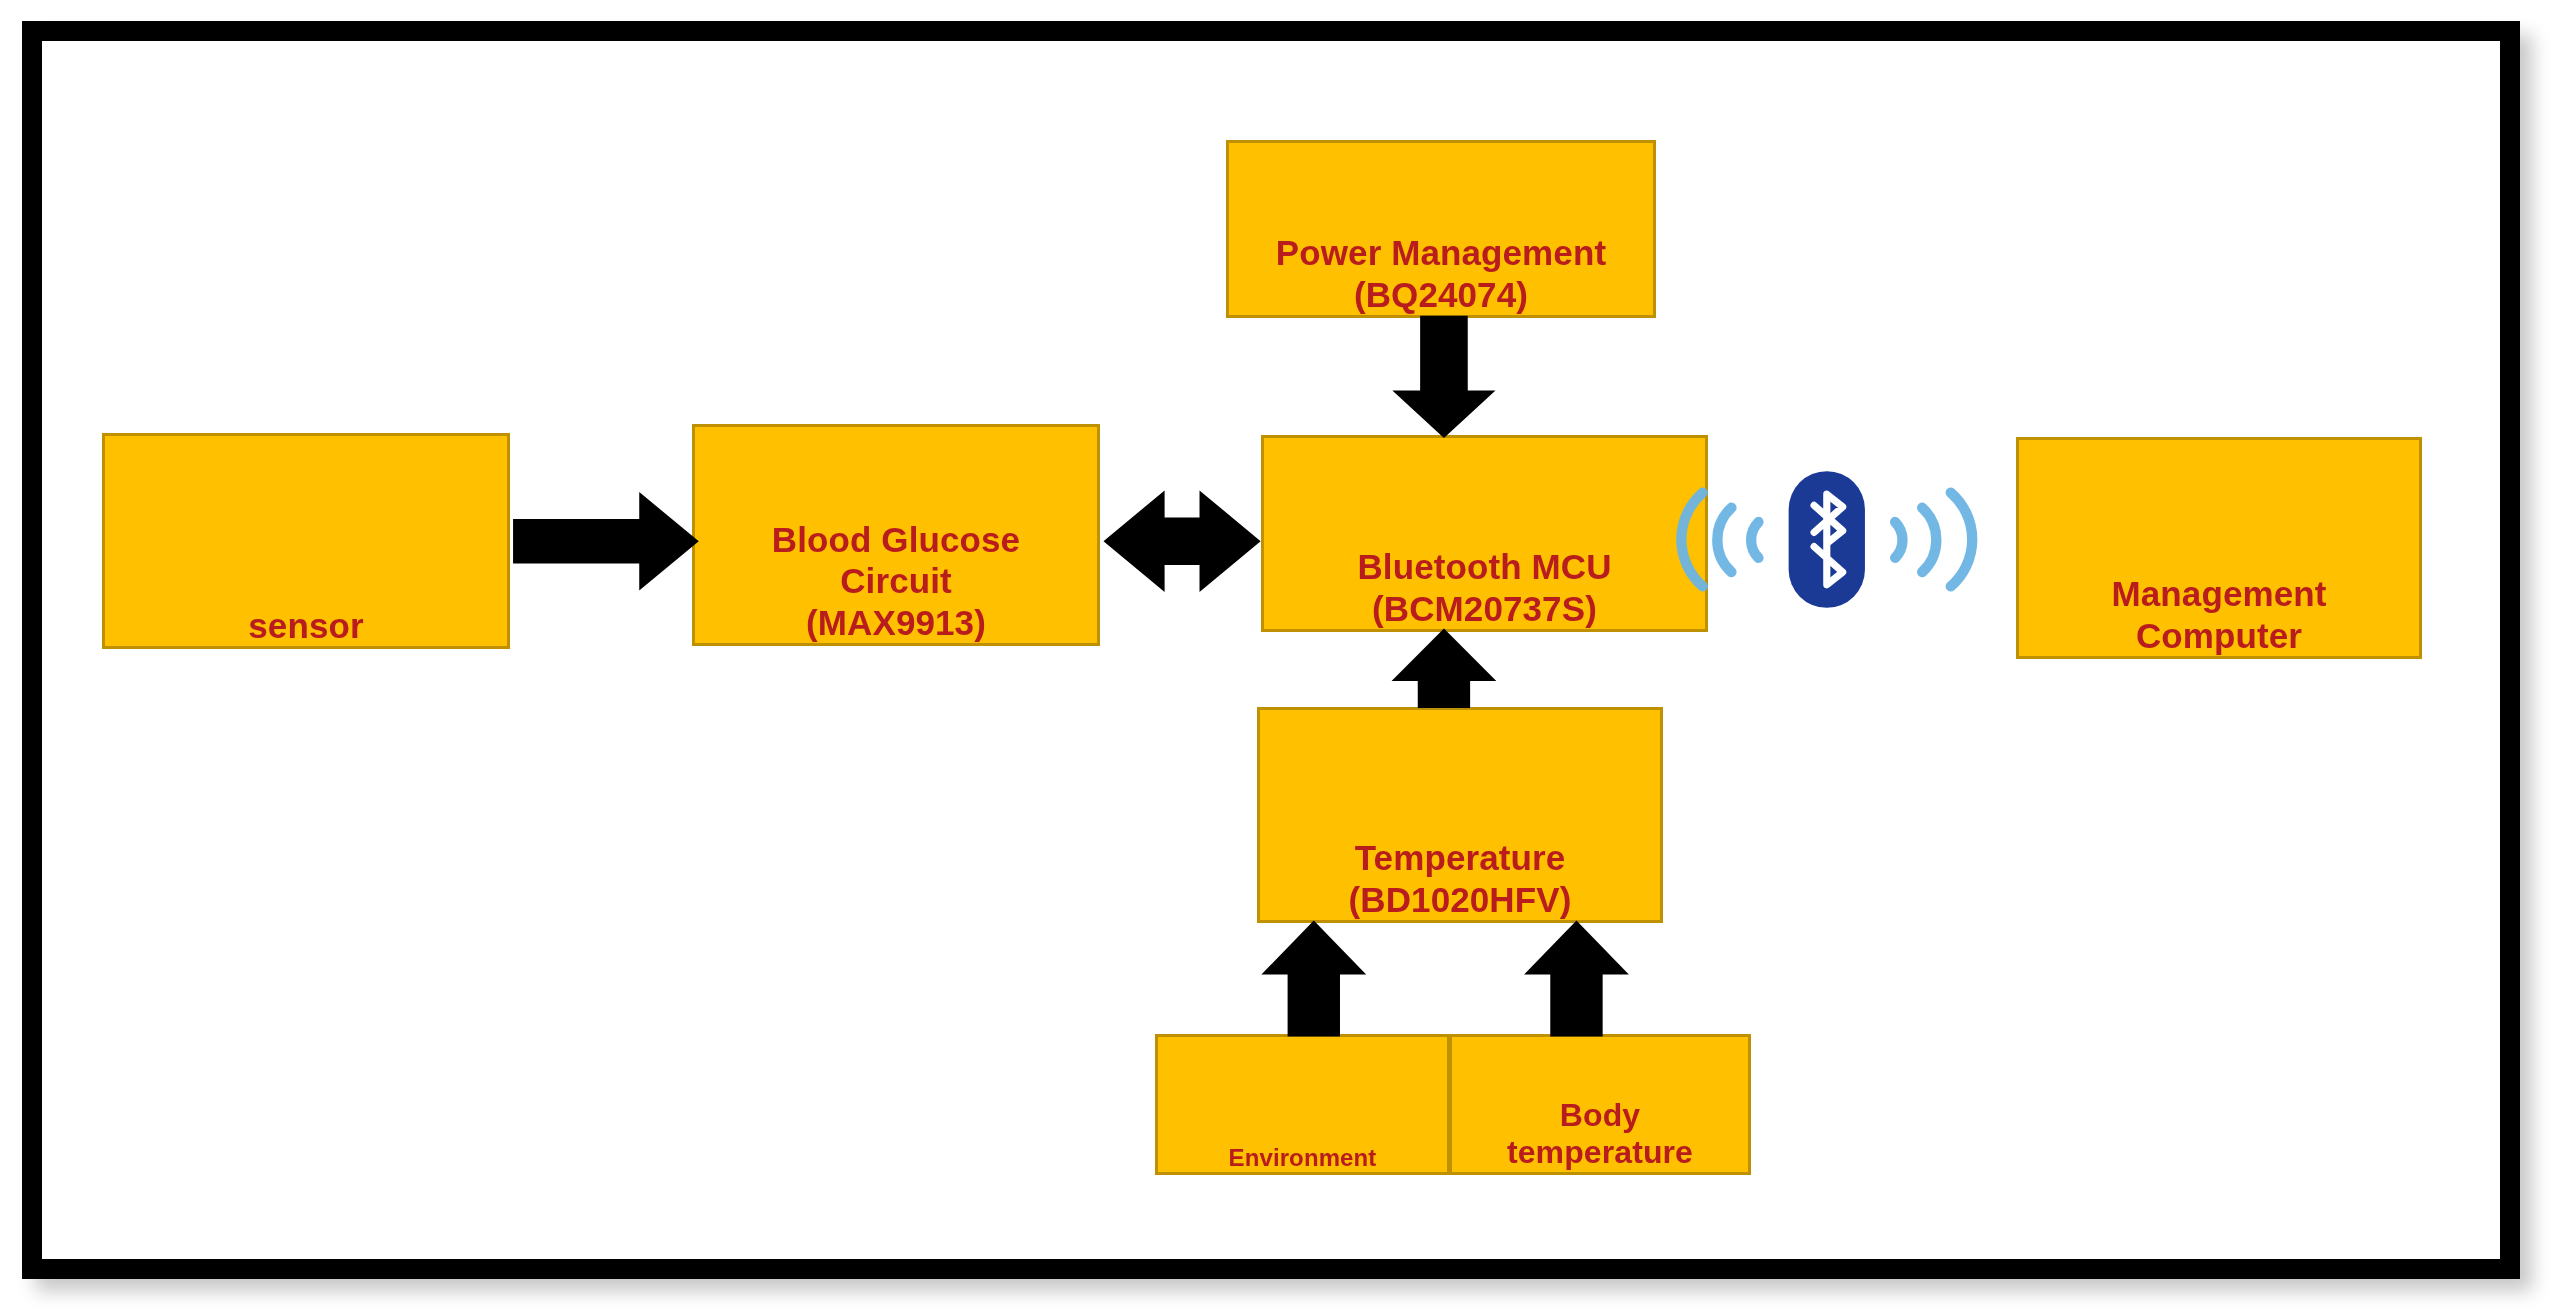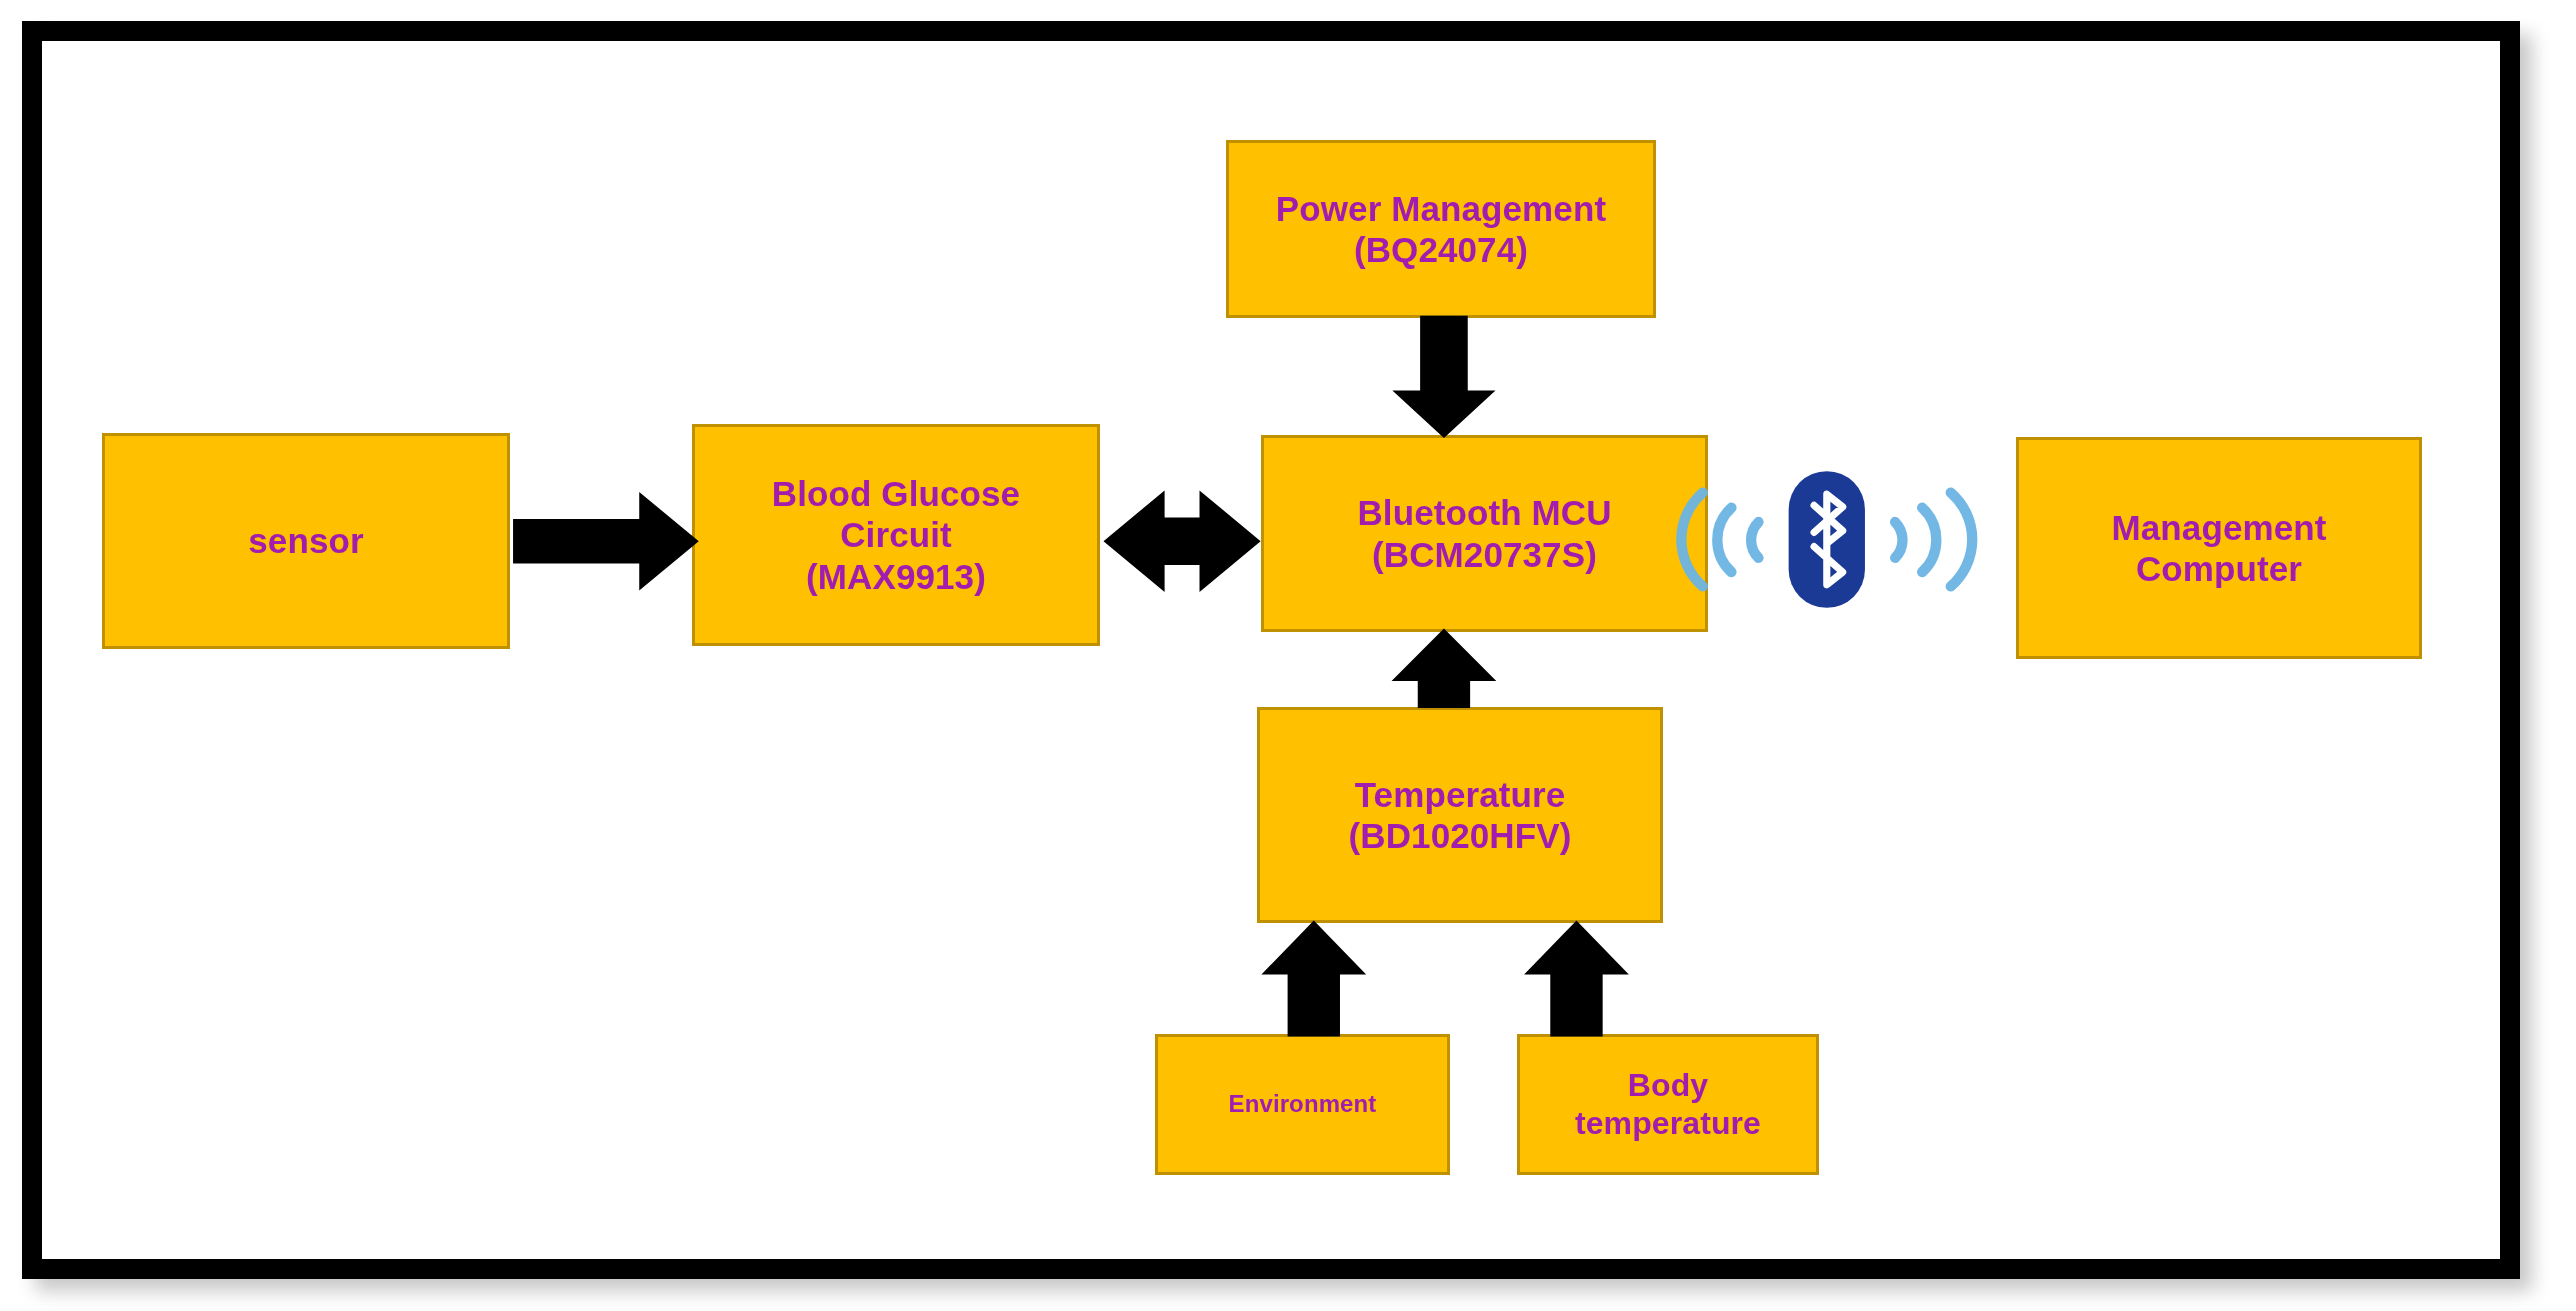--- a/index.html
+++ b/index.html
@@ -11,34 +11,34 @@
     position:absolute; left:22px; top:21.4px; width:2498px; height:1258px;
     background:#ffffff; border:20.6px solid #000000; box-sizing:border-box;
     box-shadow:12.7px 12.7px 17.5px rgba(0,0,0,.22);
   }
   #canvas{position:absolute; left:0; top:0; width:2576px; height:1311px;}
 
   
   .blk{
     position:absolute; box-sizing:border-box;
     background:#FFC000; border:3.2px solid #BF9000;
-    display:flex; align-items:center; justify-content:center; text-align:center;
-    color:#a21caf; font-weight:bold; line-height:1.18;
+    display:flex; align-items:flex-end; justify-content:center; text-align:center;
+    color:#b91c1c; font-weight:bold; line-height:1.18;
     letter-spacing:0.1px;
   }
   .blk span{display:block;width:100%;}
 
   
   #box-microneedle      {left:102px;  top:433px;  width:408px;  height:216px; font-size:35px;}
   #box-glucose          {left:692px;  top:424px;  width:408px;  height:222px; font-size:35px;}
   #box-power            {left:1226px; top:140px;  width:430px;  height:178px; font-size:35px;}
   #box-mcu              {left:1261px; top:435px;  width:447px;  height:197px; font-size:35px;}
   #box-temperature      {left:1257px; top:707px;  width:406px;  height:216px; font-size:35px;}
   #box-environment      {left:1155px; top:1034px; width:295px;  height:141px; font-size:24px;}
-  #box-bodytemp         {left:1517px; top:1034px; width:302px;  height:141px; font-size:32px;}
+  #box-bodytemp         {left:1449px; top:1034px; width:302px;  height:141px; font-size:32px;}
   #box-smartphone       {left:2016px; top:437px;  width:406px;  height:222px; font-size:35px;}
 
   
   #arrows{position:absolute;left:0;top:0;width:2576px;height:1311px;pointer-events:none;}
 
   
   #bt-wrap{position:absolute; left:1671px; top:464px; width:310px; height:151px;}
   #bt-wrap svg{display:block;}
 </style>
 </head>

